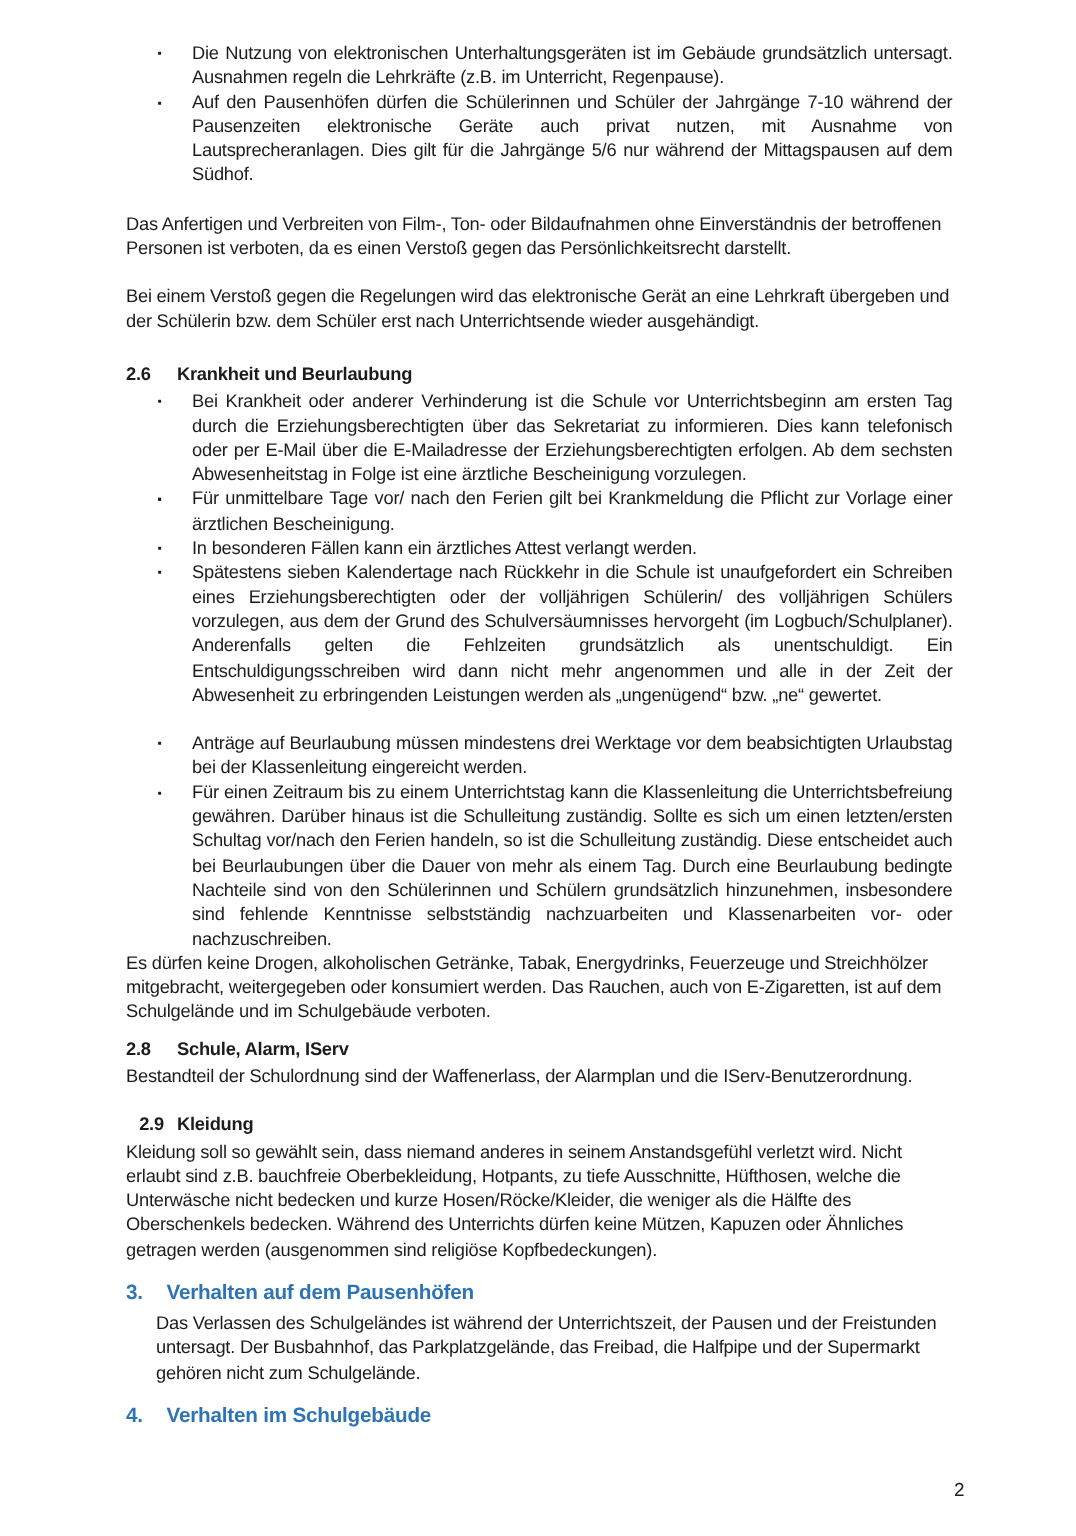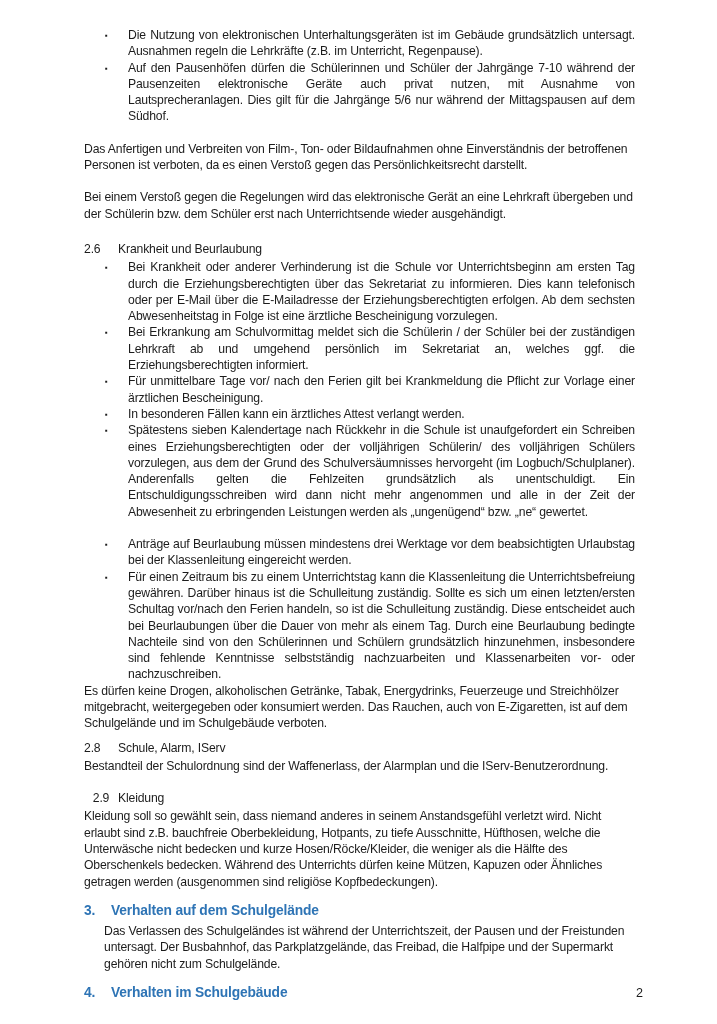--- a/index.html
+++ b/index.html
@@ -17,21 +17,21 @@
   }
   .content{position:absolute;left:84px;top:27px;width:551px;}
   .blt{position:relative;padding-left:44px;text-align:justify;}
   .blt .marker{
     position:absolute;left:21px;top:1px;
     font-size:8px;line-height:16.3px;color:#1c1c1c;
   }
   .ul{}
   .para{margin-top:16px;}
   .gap{height:16px;}
-  .sec-head{display:flex;font-weight:normal;margin-top:16px;margin-bottom:2px;}
+  .sec-head{display:flex;font-weight:bold;margin-top:16px;margin-bottom:2px;}
   .sec-head .num{width:34px;flex:none;}
   .big-head{
     display:flex;font-weight:bold;
     color:#2E74B5;font-size:13.8px;line-height:18px;
     margin-top:12px;margin-bottom:3px;
   }
   .big-head .num{width:27px;flex:none;}
   .ind-body{padding-left:20px;}
   .pagenum{position:absolute;left:636px;top:985px;font-size:12.6px;}
 </style>
@@ -59,21 +59,20 @@
       <span class="num">2.6</span>
       <span>Krankheit und Beurlaubung</span>
     </div>
     <div>
       <div class="blt">
         <span class="marker">▪</span>
         <span>Bei </span><span class="ul">Krankheit</span><span> oder anderer Verhinderung ist die Schule vor Unterrichtsbeginn am ersten Tag durch die Erziehungsberechtigten über das Sekretariat zu informieren. Dies kann telefonisch oder per E-Mail über die E-Mailadresse der Erziehungsberechtigten erfolgen. Ab dem sechsten Abwesenheitstag in Folge ist eine ärztliche Bescheinigung vorzulegen.</span>
       </div>
       <div class="blt">
         <span class="marker">▪</span>
-        <span>Bei Erkrankung am Schulvormittag meldet sich die Schülerin / der Schüler bei der zuständigen Lehrkraft ab und umgehend persönlich im Sekretariat an, welches ggf. die Erziehungsberechtigten informiert.</span>
       </div>
       <div class="blt">
         <span class="marker">▪</span>
         <span>Für unmittelbare Tage vor/ nach den Ferien gilt bei Krankmeldung die Pflicht zur Vorlage einer ärztlichen Bescheinigung.</span>
       </div>
       <div class="blt">
         <span class="marker">▪</span>
         <span>In besonderen Fällen kann ein ärztliches Attest verlangt werden.</span>
       </div>
       <div class="blt">
@@ -100,21 +99,21 @@
     <div>Bestandteil der Schulordnung sind der Waffenerlass, der Alarmplan und die IServ-Benutzerordnung.</div>
 
     <div class="sec-head" style="margin-top:16px;text-align:center;">
       <span class="num">2.9</span>
       <span>Kleidung</span>
     </div>
     <div>Kleidung soll so gewählt sein, dass niemand anderes in seinem Anstandsgefühl verletzt wird. Nicht erlaubt sind z.B. bauchfreie Oberbekleidung, Hotpants, zu tiefe Ausschnitte, Hüfthosen, welche die Unterwäsche nicht bedecken und kurze Hosen/Röcke/Kleider, die weniger als die Hälfte des Oberschenkels bedecken. Während des Unterrichts dürfen keine Mützen, Kapuzen oder Ähnliches getragen werden (ausgenommen sind religiöse Kopfbedeckungen).</div>
 
     <div class="big-head">
       <span class="num">3.</span>
-      <span>Verhalten auf dem Schulgelände</span>
+      <span>Verhalten auf dem Pausenhöfen</span>
     </div>
     <div class="ind-body">Das Verlassen des Schulgeländes ist während der Unterrichtszeit, der Pausen und der Freistunden untersagt. Der Busbahnhof, das Parkplatzgelände, das Freibad, die Halfpipe und der Supermarkt gehören nicht zum Schulgelände.</div>
 
     <div class="big-head">
       <span class="num">4.</span>
       <span>Verhalten im Schulgebäude</span>
     </div>
 
   </div>
 

